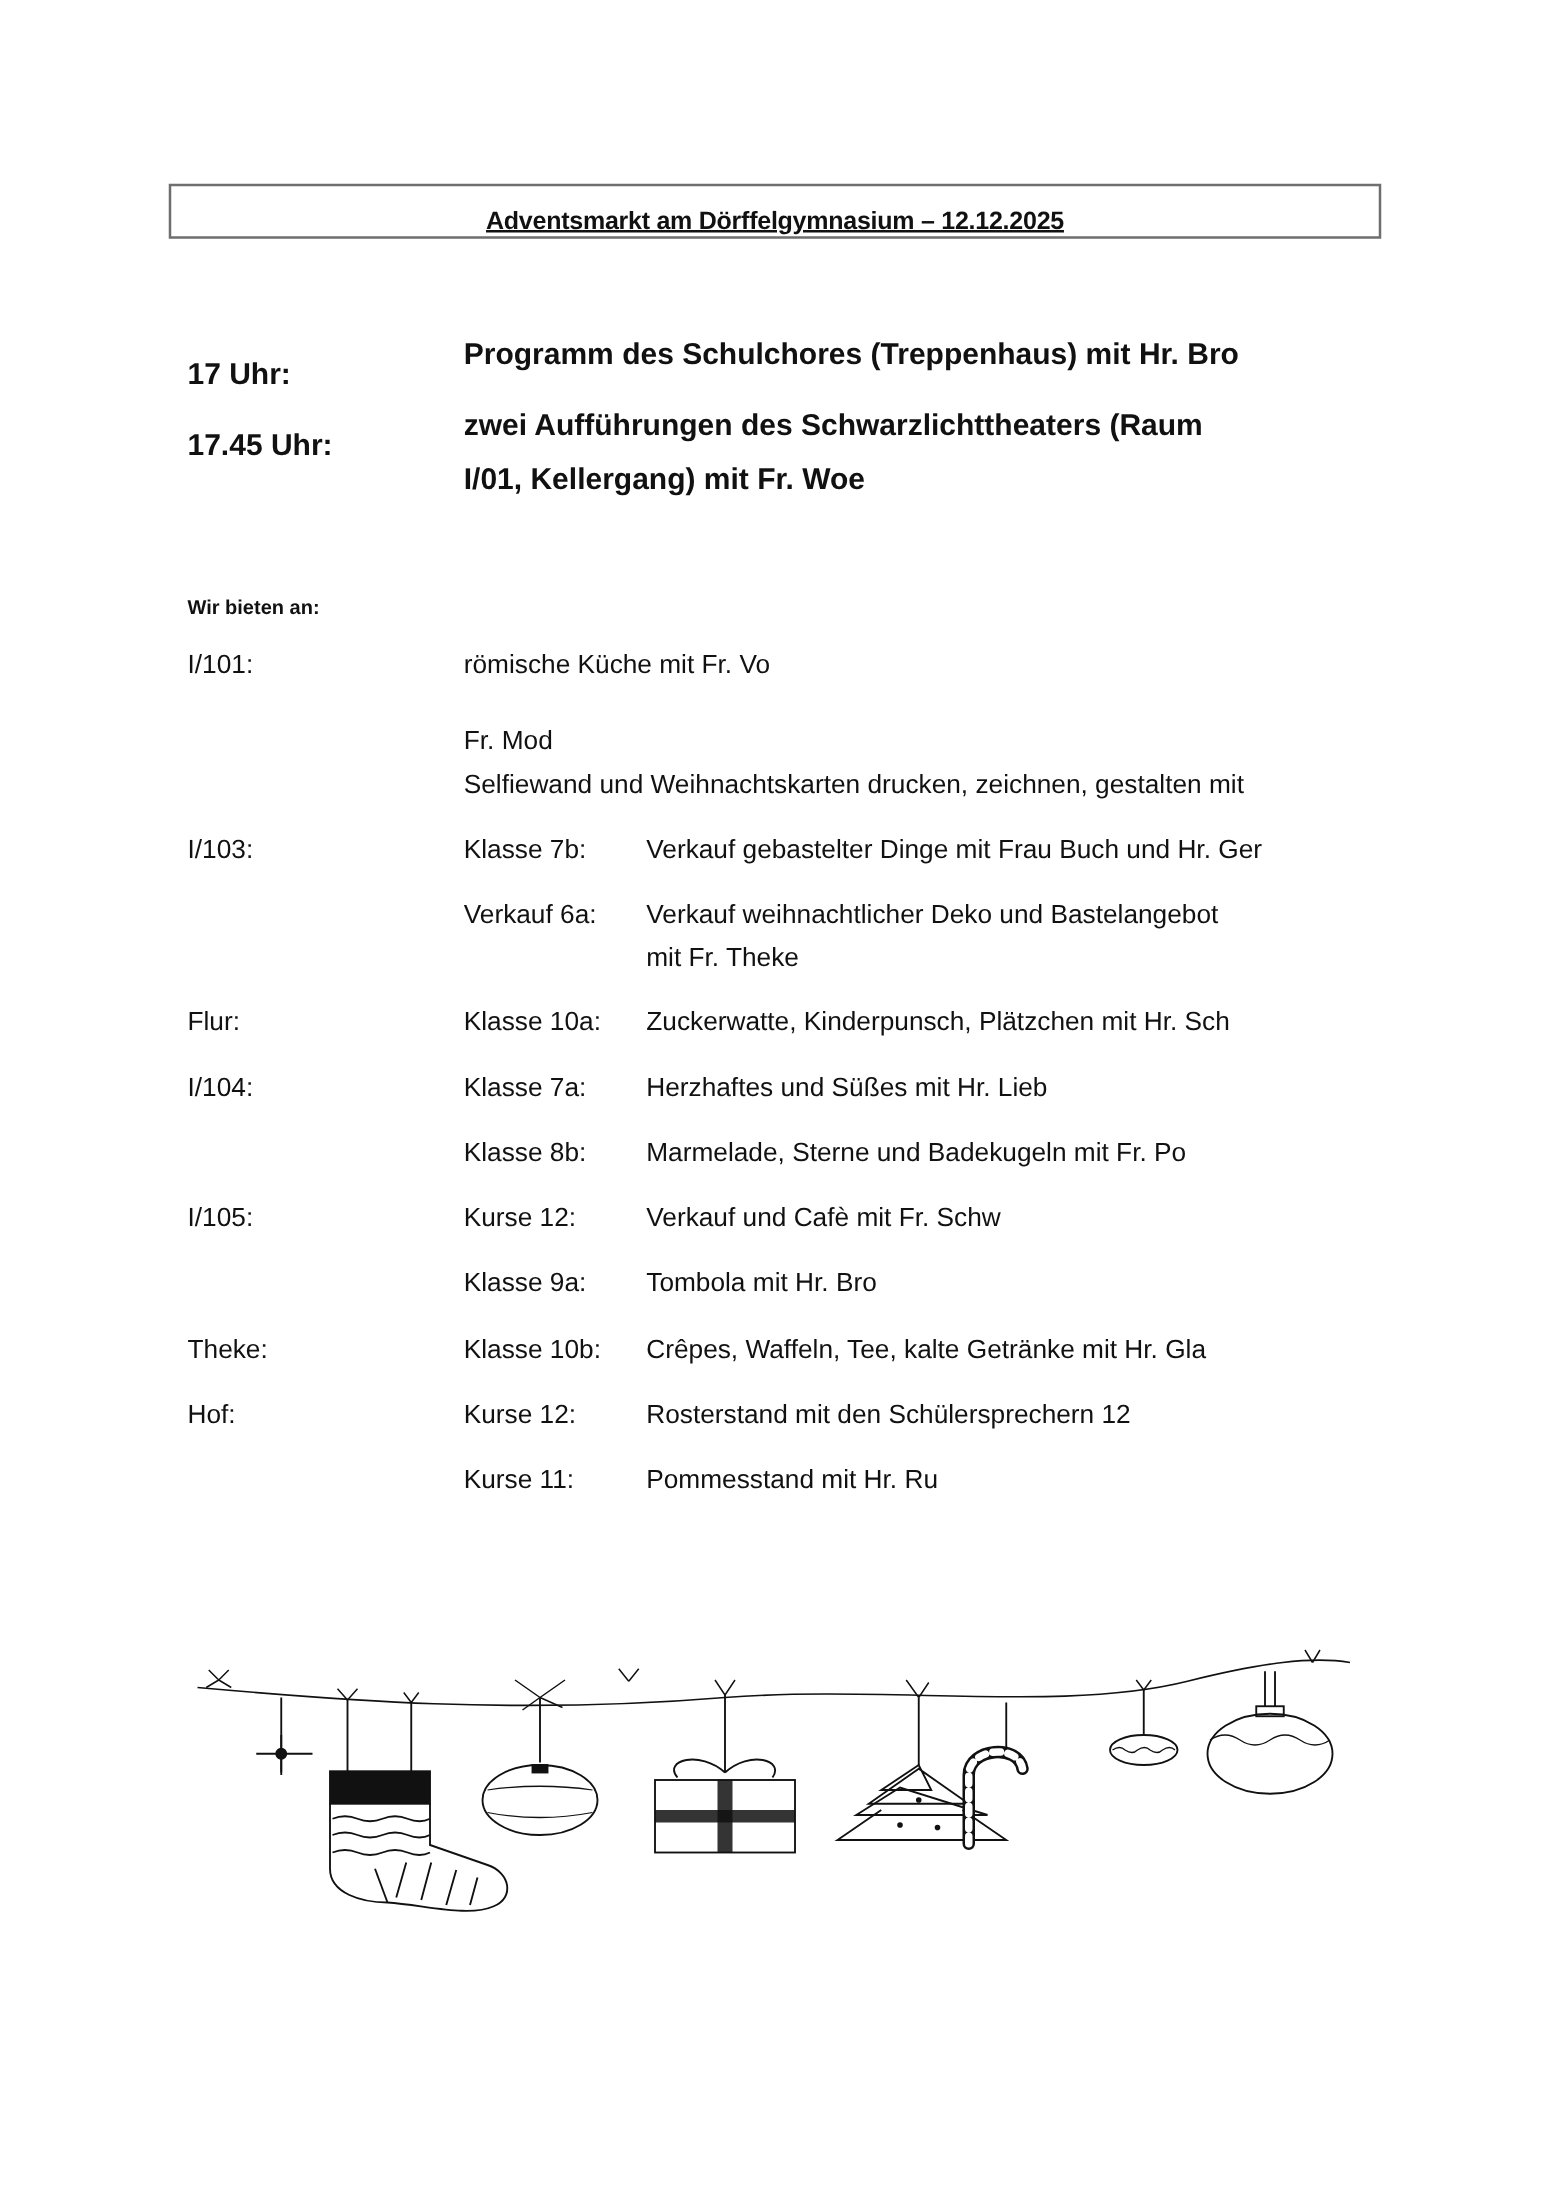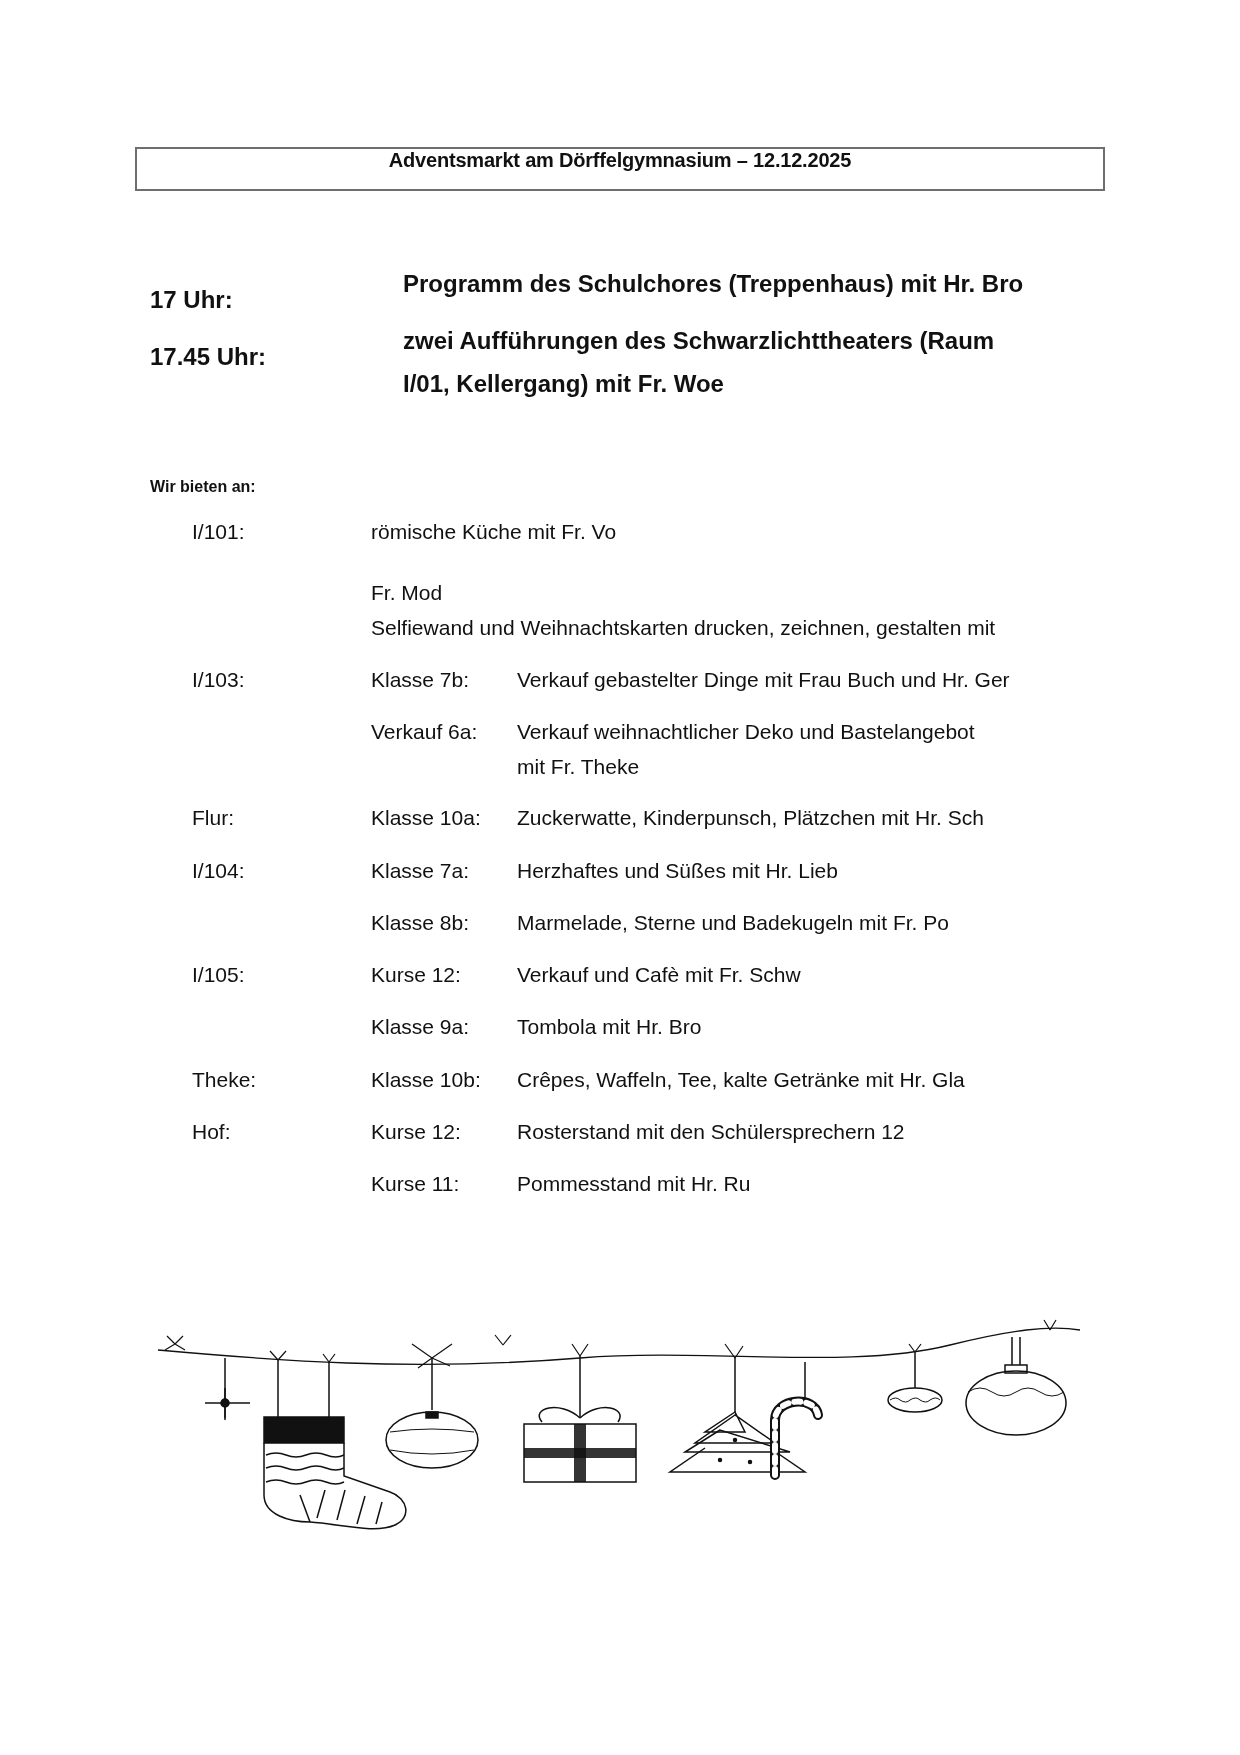--- a/index.html
+++ b/index.html
@@ -1,27 +1,27 @@
 <!DOCTYPE html>
 <html><head>
 <meta charset="utf-8">
 <style>
   html, body { margin: 0; padding: 0; background: #ffffff; }
   body { width: 1240px; height: 1755px; position: relative; overflow: hidden;
          font-family: "Liberation Sans", "DejaVu Sans", sans-serif; color: #111; }
   .title-box { position: absolute; left: 135px; top: 147px; width: 966px; height: 40px;
                border: 2px solid #6e6e6e; box-sizing: content-box;
-               display: flex; align-items: flex-start; justify-content: center; }
+               display: flex; align-items: flex-end; justify-content: center; text-decoration: underline; }
   .title-box span { font-weight: bold; font-size: 20px; letter-spacing: -0.2px; }
   .sched { position: absolute; font-weight: bold; font-size: 24px; line-height: 31px; }
   .sched .c1 { position: absolute; left: 0; top: 0; white-space: nowrap; margin-top: 16px; }
-  .sched .c2 { position: absolute; left: 221px; top: 0; width: 720px; white-space: nowrap; margin-left: 32px; }
+  .sched .c2 { position: absolute; left: 221px; top: 0; width: 720px; white-space: nowrap; }
   .heading { position: absolute; left: 150px; top: 478px; font-weight: bold; font-size: 16px; }
   .row { position: absolute; left: 150px; font-size: 21px; line-height: 35px; }
-  .row .loc { position: absolute; left: 0; top: 0; white-space: nowrap; margin-left: 42px; }
+  .row .loc { position: absolute; left: 0; top: 0; white-space: nowrap; }
   .row .cls { position: absolute; left: 221px; top: 0; white-space: nowrap; }
   .row .desc { position: absolute; left: 367px; top: 0; width: 560px; white-space: nowrap; }
   .row .wide { position: absolute; left: 221px; top: 0; width: 740px; white-space: nowrap; }
   .garland { position: absolute; left: 150px; top: 1300px; width: 940px; height: 250px; }
 </style>
 </head>
 <body>
 
 <div class="title-box">
   <span>Adventsmarkt am Dörffelgymnasium – 12.12.2025</span>

